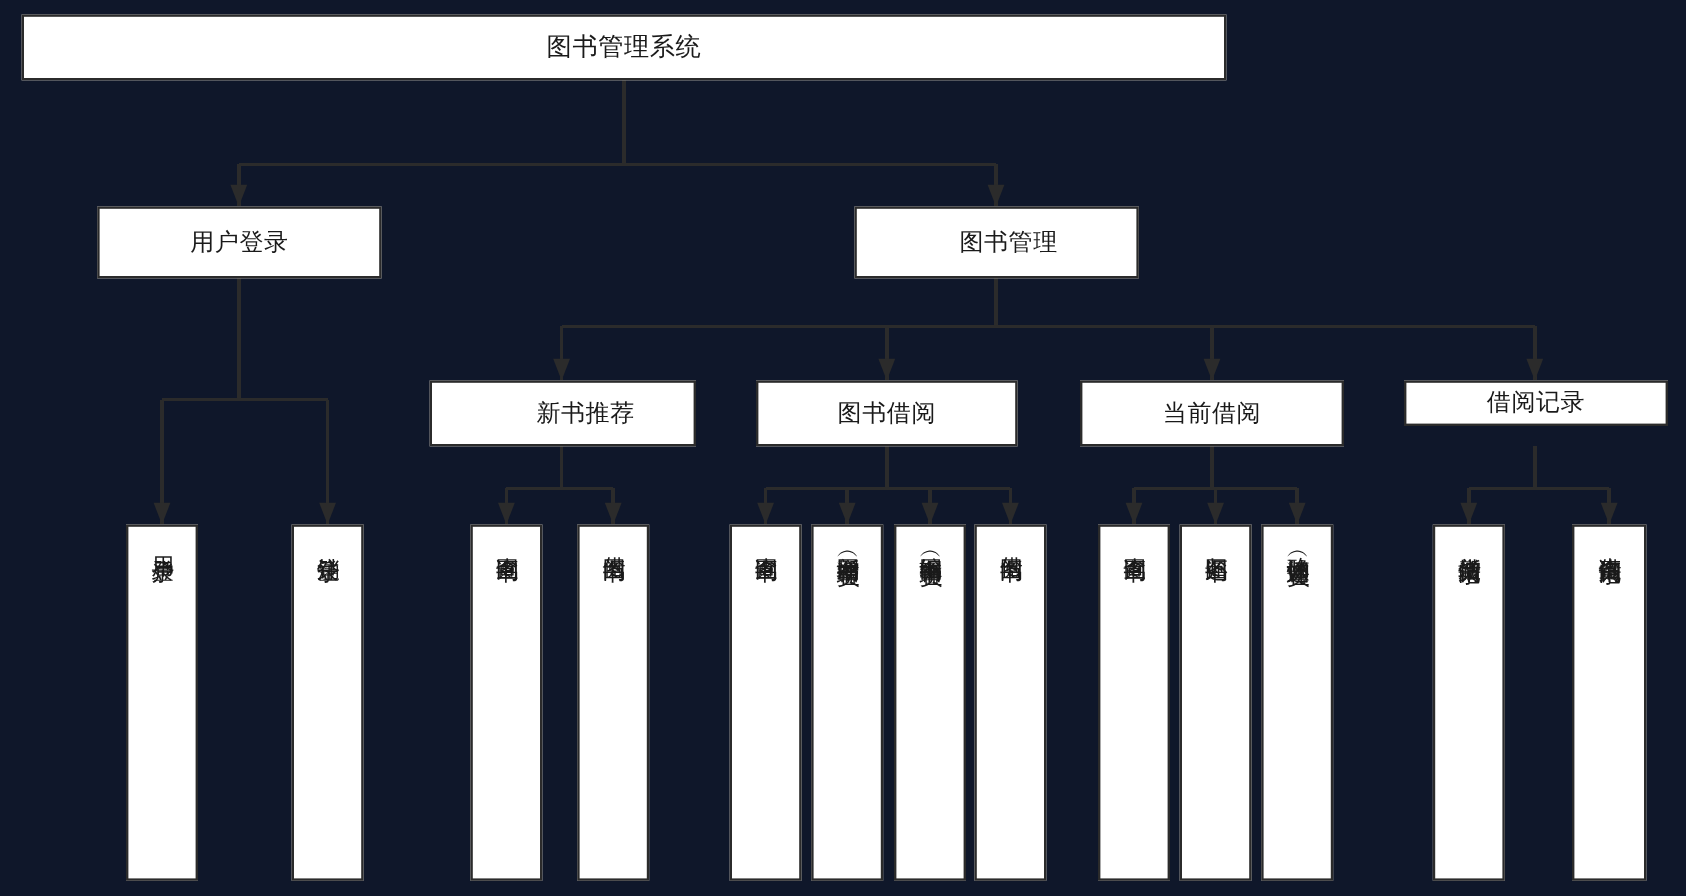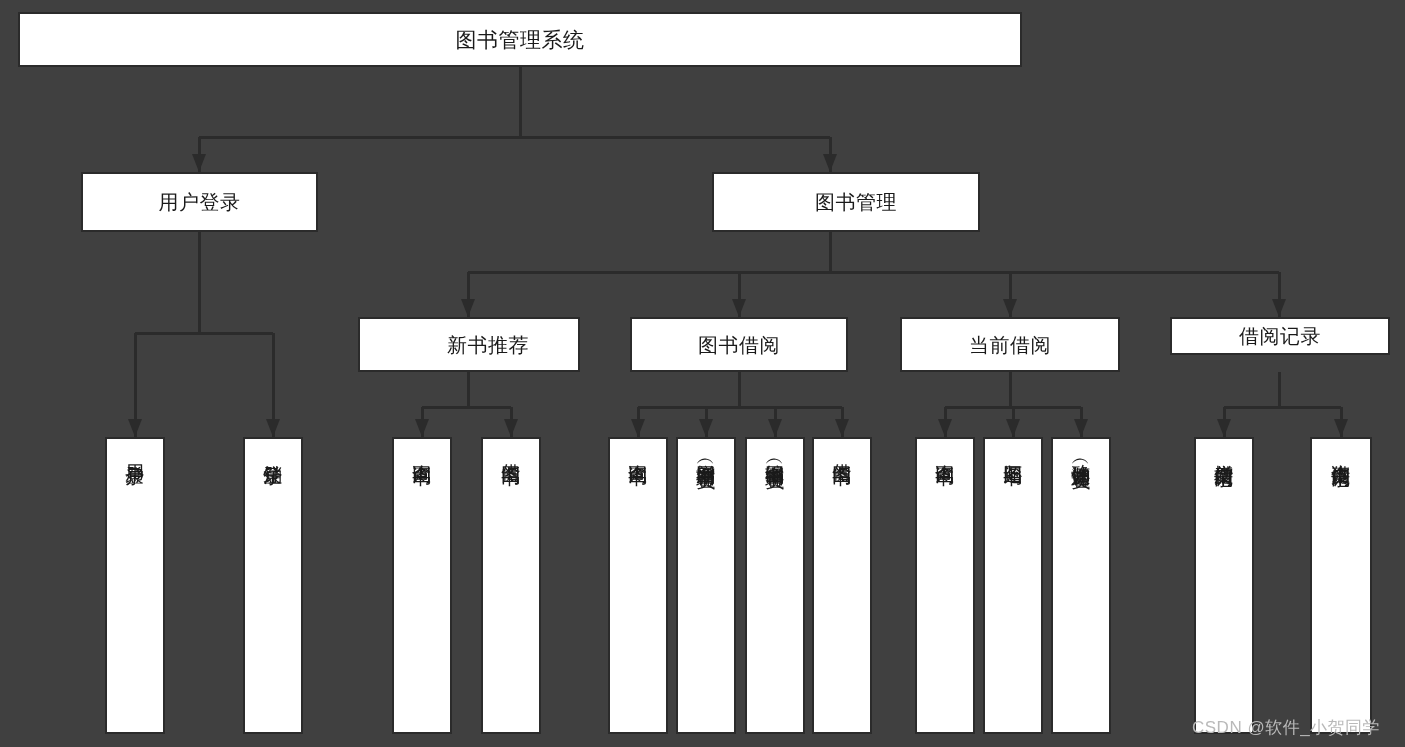--- a/index.html
+++ b/index.html
@@ -8,21 +8,21 @@
     padding: 0;
     background: #ffffff;
   }
   body {
     font-family: "Liberation Sans", "DejaVu Sans", sans-serif;
   }
   #diagram-root {
     position: relative;
     width: 1405px;
     height: 747px;
-    background: #404040;
+    background: #0f172a;
     overflow: hidden;
   }
   #edge-layer {
     position: absolute;
     left: 0;
     top: 0;
     width: 1405px;
     height: 747px;
     pointer-events: none;
   }
@@ -134,21 +134,21 @@
       <polygon points="1334,419 1348,419 1341,437" fill="#2b2b2b"></polygon>
     </svg>
 
   <div class="node horizontal root" style="left: 18px; top: 12px; width: 1004px; height: 55px;">
     <span class="node-label">图书管理系统</span>
   </div>
 
   <div class="node horizontal level2" style="left: 81px; top: 172px; width: 237px; height: 60px;">
     <span class="node-label">用户登录</span>
   </div>
-  <div class="node horizontal level2" style="left: 712px; top: 172px; width: 268px; height: 60px; padding-left: 20px;">
+  <div class="node horizontal level2" style="left: 712px; top: 172px; width: 237px; height: 60px; padding-left: 20px;">
     <span class="node-label">图书管理</span>
   </div>
 
   <div class="node horizontal level3" style="left: 358px; top: 317px; width: 222px; height: 55px; padding-left: 38px;">
     <span class="node-label">新书推荐</span>
   </div>
   <div class="node horizontal level3" style="left: 630px; top: 317px; width: 218px; height: 55px;">
     <span class="node-label">图书借阅</span>
   </div>
   <div class="node horizontal level3" style="left: 900px; top: 317px; width: 220px; height: 55px;">
@@ -195,15 +195,14 @@
     <span class="node-label">确认归还（管理员）</span>
   </div>
 
   <div class="node vertical leaf" style="left: 1194px; top: 437px; width: 60px; height: 297px;">
     <span class="node-label">新增借阅记录</span>
   </div>
   <div class="node vertical leaf" style="left: 1310px; top: 437px; width: 62px; height: 297px;">
     <span class="node-label">查询借阅记录</span>
   </div>
 
-  <div id="watermark" style="left: 1192px; top: 716px;">CSDN @软件_小贺同学</div>
 
 </div>
 
 </body></html>

